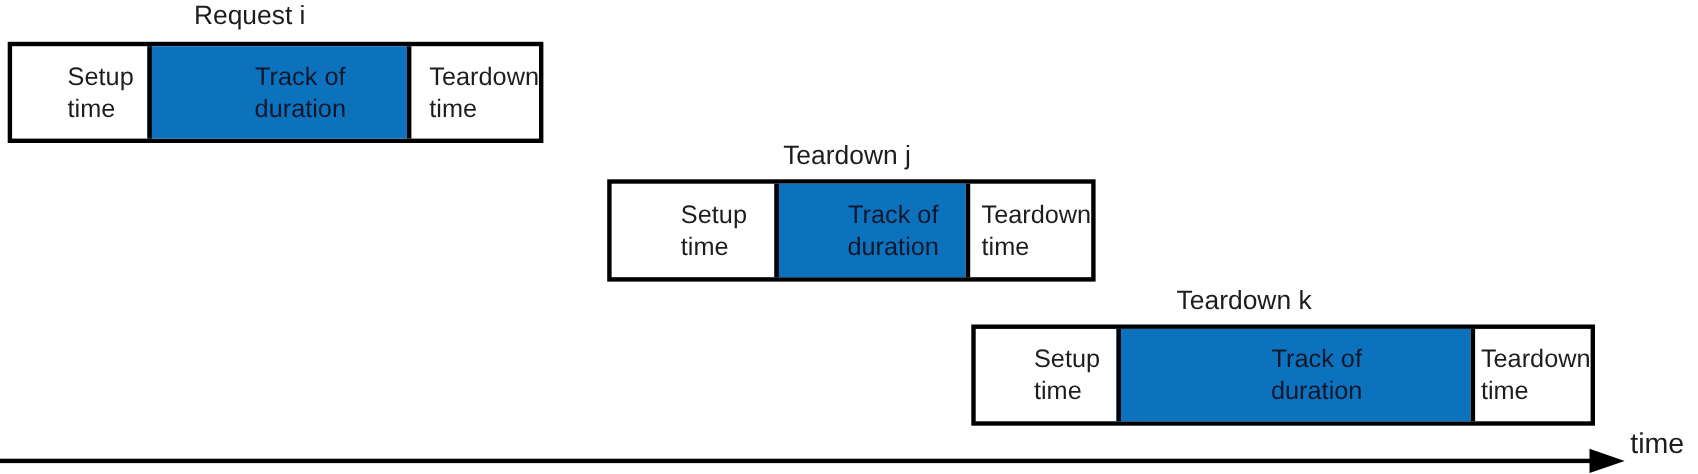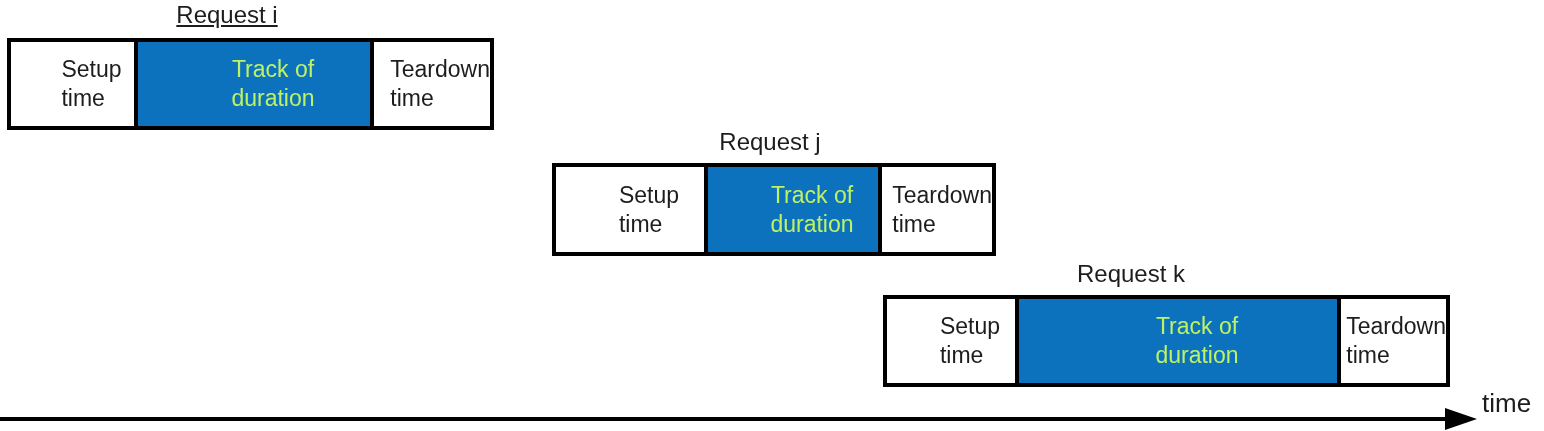--- a/index.html
+++ b/index.html
@@ -32,21 +32,21 @@
     justify-content: center;
     font-size: 23px;
     line-height: 29px;
     box-sizing: border-box;
     overflow: hidden;
     padding-left: 38px;
   }
   .seg .lines { text-align: left; }
   .seg.track {
     background: var(--track-fill, #0d72bd);
-    color: #bef264;
+    color: #0f172a;
     border-left: 4px solid #000000;
   }
   .seg.track .lines { text-align: center; }
   .seg.teardown {
     flex: 1;
     justify-content: flex-end;
     padding-left: 4px;
     border-left: 4px solid #000000;
   }
   .axis-line {
@@ -68,21 +68,21 @@
     left: 1482px; top: 388px;
     font-size: 26px;
     line-height: 30px;
     color: #1d1d1d;
     white-space: nowrap;
   }
 </style>
 </head>
 <body>
 
-<div class="request-title" style="left:227px; top:1px;text-decoration:underline;">Request i</div>
+<div class="request-title" style="left:227px; top:1px;">Request i</div>
 <div class="request-box" style="left:7px; top:38px; width:487px; height:92px;">
   <div class="seg setup" style="width:123px; flex:none;">
     <div class="lines">
       <div>Setup</div>
       <div>time</div>
     </div>
   </div>
   <div class="seg track" style="width:236px; flex:none;">
     <div class="lines">
       <div>Track of</div>
@@ -90,21 +90,21 @@
     </div>
   </div>
   <div class="seg teardown">
     <div class="lines">
       <div>Teardown</div>
       <div>time</div>
     </div>
   </div>
 </div>
 
-<div class="request-title" style="left:770px; top:128px;">Request j</div>
+<div class="request-title" style="left:770px; top:128px;">Teardown j</div>
 <div class="request-box" style="left:552px; top:163px; width:444px; height:93px;">
   <div class="seg setup" style="width:148px; flex:none;">
     <div class="lines">
       <div>Setup</div>
       <div>time</div>
     </div>
   </div>
   <div class="seg track" style="width:174px; flex:none;">
     <div class="lines">
       <div>Track of</div>
@@ -112,21 +112,21 @@
     </div>
   </div>
   <div class="seg teardown">
     <div class="lines">
       <div>Teardown</div>
       <div>time</div>
     </div>
   </div>
 </div>
 
-<div class="request-title" style="left:1131px; top:260px;">Request k</div>
+<div class="request-title" style="left:1131px; top:260px;">Teardown k</div>
 <div class="request-box" style="left:883px; top:295px; width:567px; height:92px;">
   <div class="seg setup" style="width:128px; flex:none;">
     <div class="lines">
       <div>Setup</div>
       <div>time</div>
     </div>
   </div>
   <div class="seg track" style="width:322px; flex:none;">
     <div class="lines">
       <div>Track of</div>

